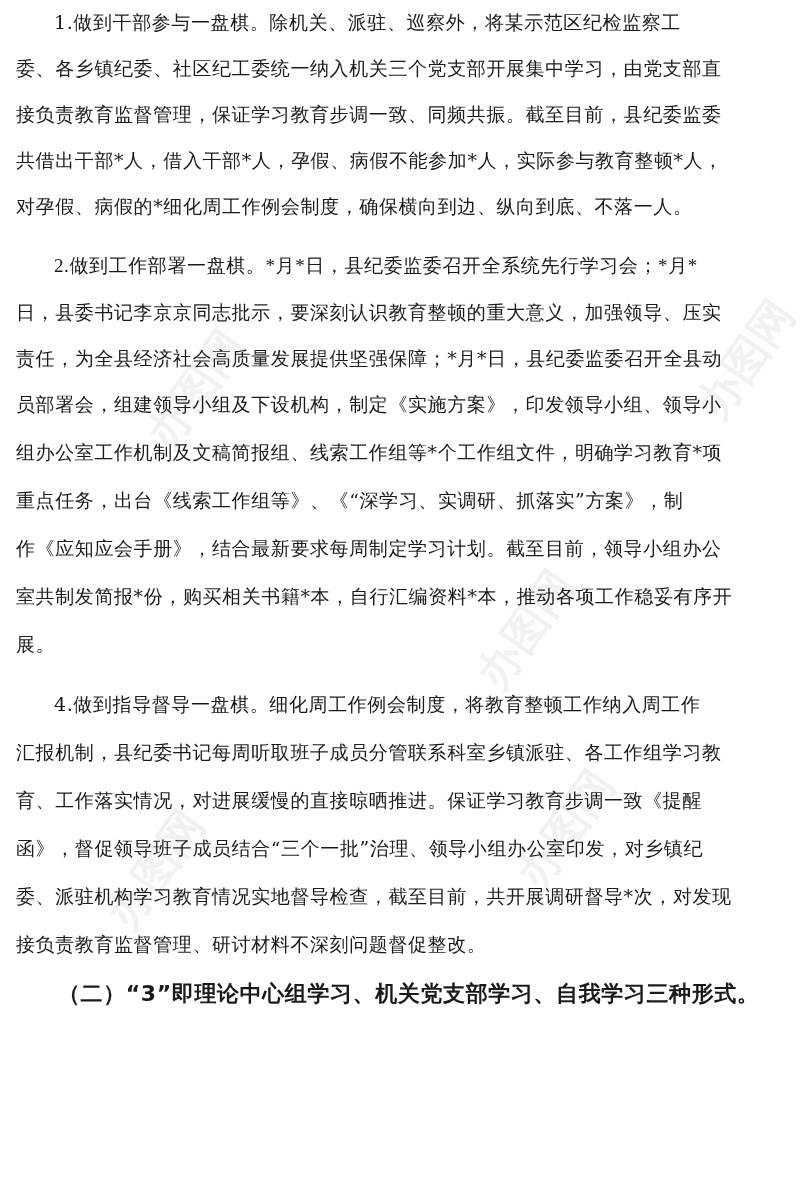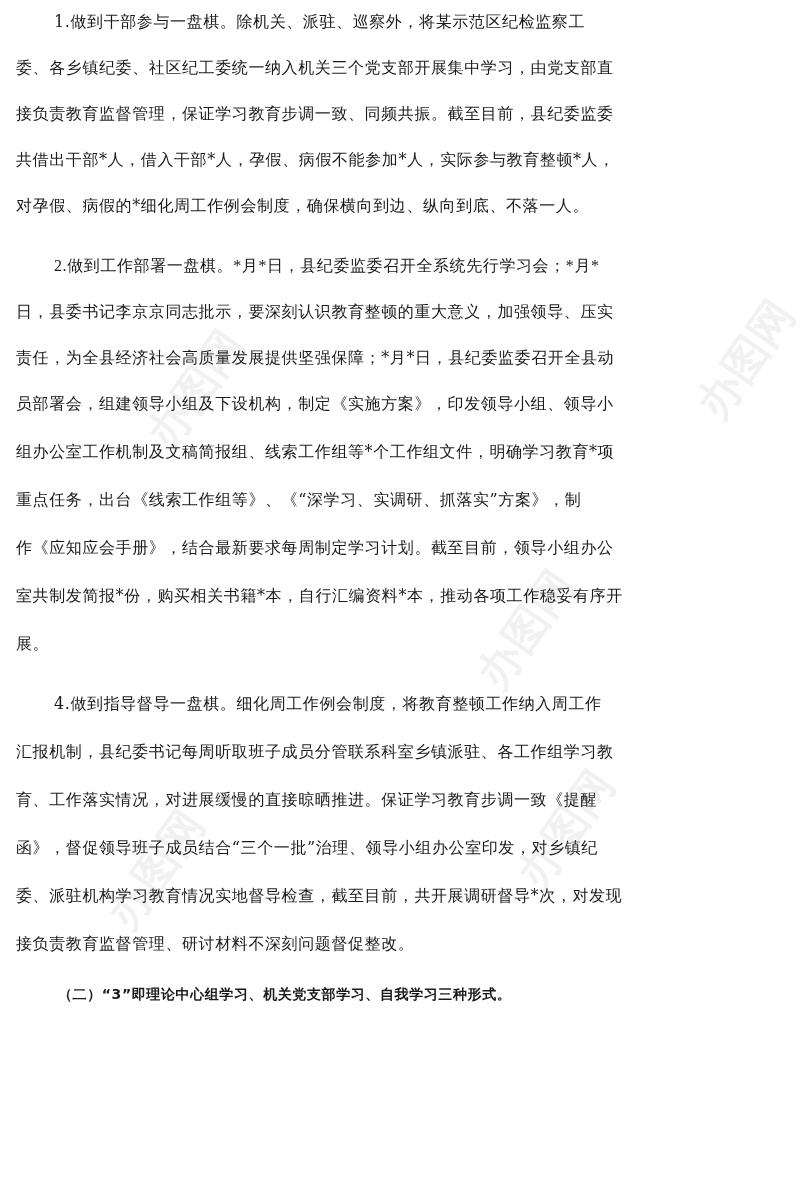--- a/index.html
+++ b/index.html
@@ -1,22 +1,22 @@
 <!DOCTYPE html>
 <html><head>
 <meta charset="utf-8">
 <style>
   html, body { margin: 0; padding: 0; background: #ffffff; }
   body { width: 800px; height: 1192px; position: relative; overflow: hidden;
          font-family: "DejaVu Serif", "Liberation Serif", serif; color: #1a1a1a; }
   .page { position: absolute; left: 0; top: 0; width: 800px; height: 1192px; }
-  .line { position: absolute; left: 16px; font-size: 16px; line-height: 24px;
+  .line { position: absolute; left: 16px; font-size: 19px; line-height: 24px;
           white-space: nowrap; letter-spacing: 0.6px; }
   .indent { left: 54px; }
-  .heading { left: 58px; font-weight: bold; font-family: "DejaVu Sans", "Liberation Sans", sans-serif; font-size: 14px; }
+  .heading { left: 58px; font-weight: bold; font-family: "DejaVu Sans", "Liberation Sans", sans-serif; font-size: 22px; }
   .watermark { position: absolute; font-family: "DejaVu Sans", sans-serif; font-size: 44px;
                color: rgba(0,0,0,0.055); transform: rotate(-55deg); white-space: nowrap;
                pointer-events: none; font-weight: bold; }
   .footer { position: absolute; left: 0; right: 0; top: 1090px; text-align: center;
             font-family: "DejaVu Sans", "Liberation Sans", sans-serif; font-weight: bold;
             font-size: 40px; color: #a6a6a6; letter-spacing: 1px; }
   .footer span { display: inline-block; }
   .footer .gap { width: 48px; }
 </style>
 </head>

